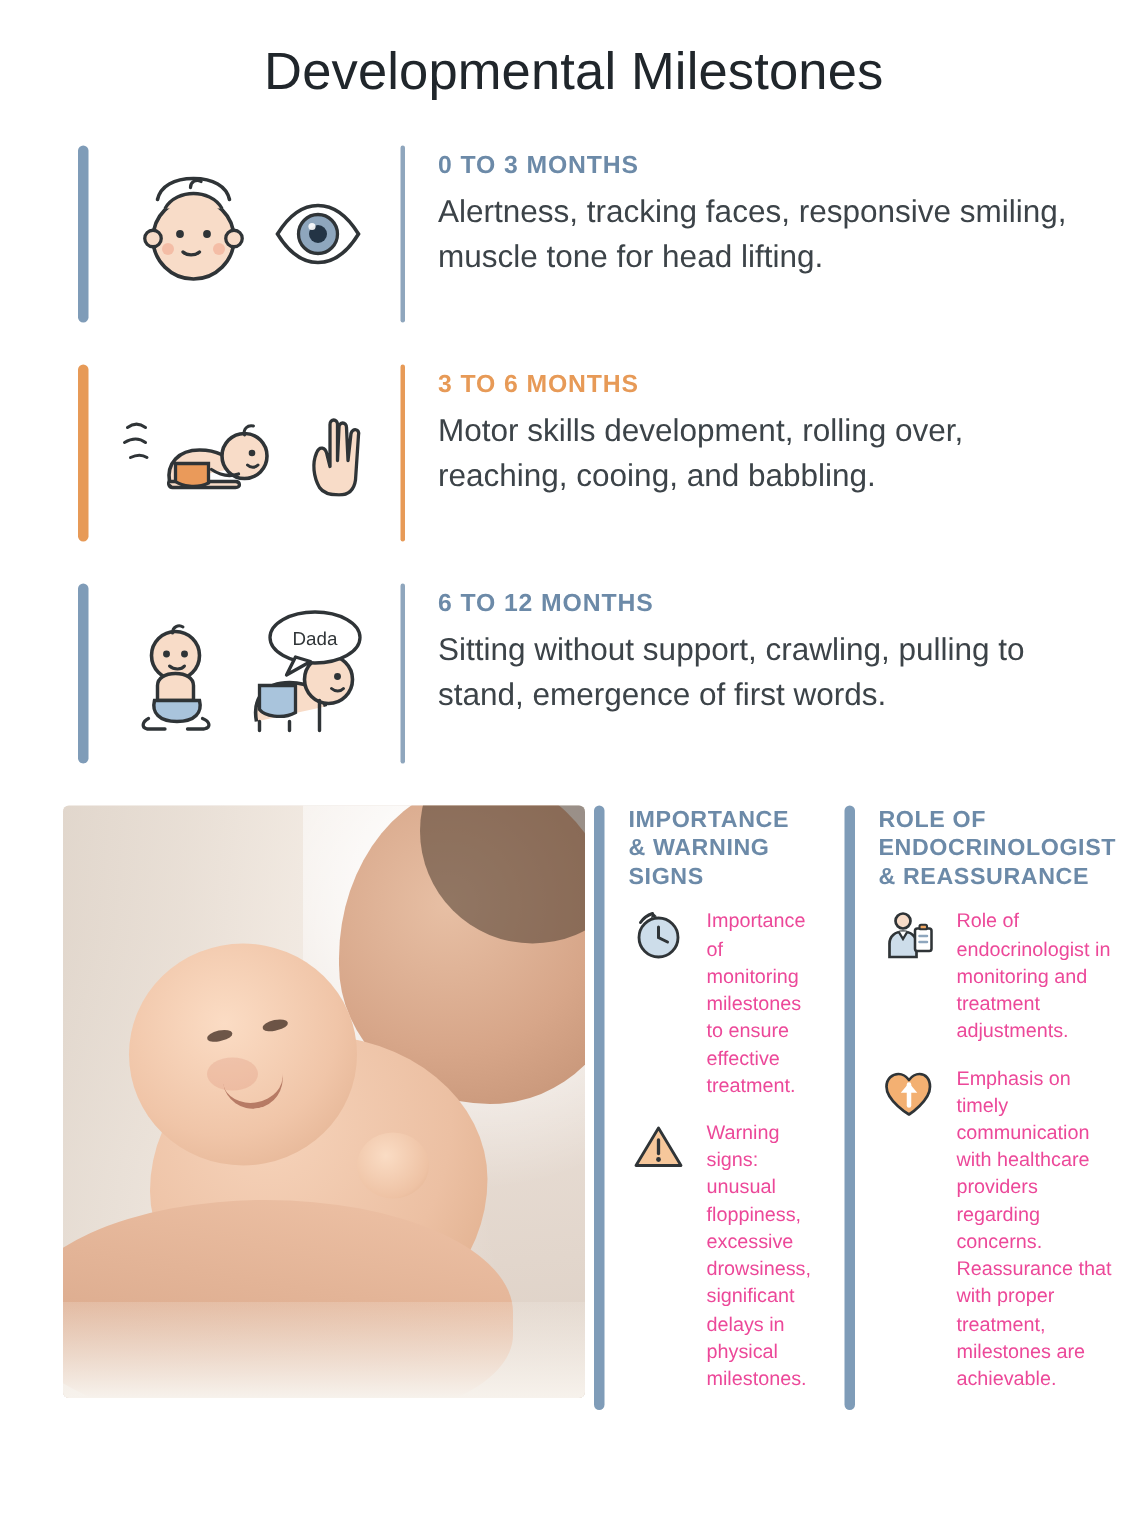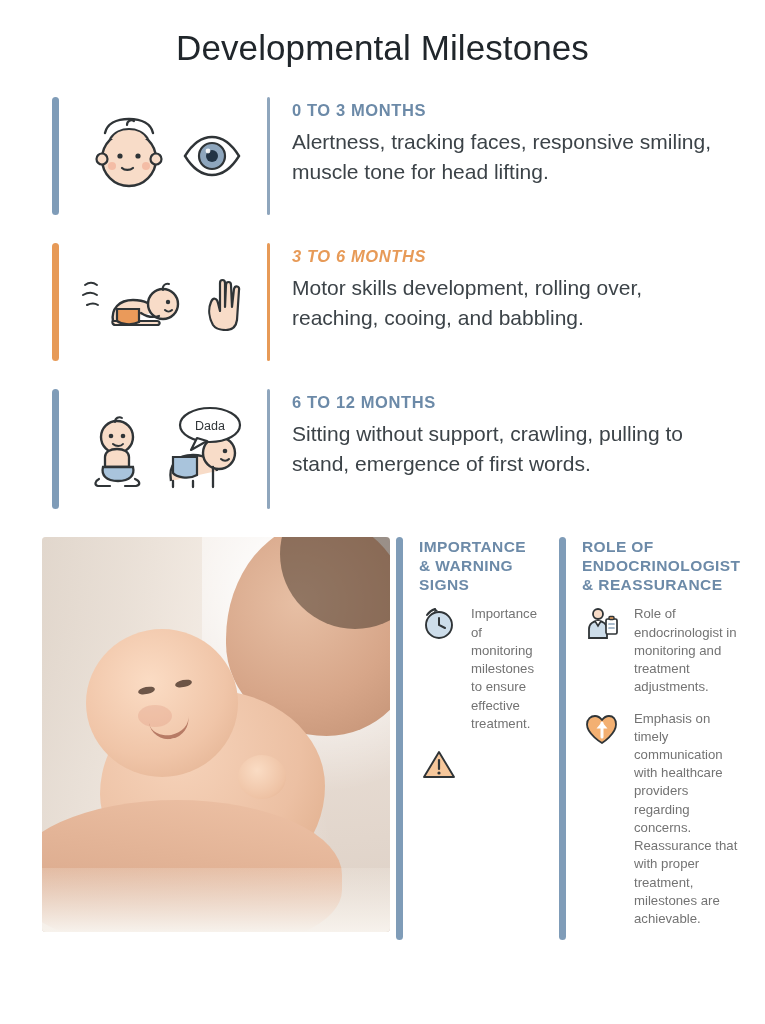--- a/index.html
+++ b/index.html
@@ -57,21 +57,21 @@
   }
   .ms-divider.orange { background: #e79a57; }
   .ms-text { flex: 1 1 auto; padding-top: 4px; }
   .ms-label {
     font-size: 16.5px;
     font-weight: 700;
     letter-spacing: 0.6px;
     color: #6c8aa8;
     margin-bottom: 7px;
   }
-  .ms-label.orange { color: #e79a57; font-style: italic; }
+  .ms-label.orange { color: #e79a57; }
   .ms-desc {
     font-size: 21px;
     line-height: 1.42;
     color: #3c4348;
     max-width: 420px;
   }
 
   
   .bottom {
     margin-top: 6px;
@@ -199,21 +199,21 @@
   .item-ico {
     flex: 0 0 40px;
     height: 40px;
     display: flex;
     align-items: center;
     justify-content: center;
   }
   .item-text {
     font-size: 13.2px;
     line-height: 1.38;
-    color: #737373;
+    color: #ec4899;
     padding-top: 1px;
   }
 
   svg { display: block; }
 </style>
 </head>
 <body>
 
 <div class="title">
   <span class="line">Developmental Milestones</span>
@@ -373,20 +373,21 @@
         </div>
 
         <div class="item">
           <span class="item-ico">
             <svg width="38" height="38" viewBox="0 0 38 38">
               <path d="M19 6l15 25H4z" fill="#f6c79b" stroke="#2f3437" stroke-width="1.9" stroke-linejoin="round"></path>
               <path d="M19 14v9" stroke="#2f3437" stroke-width="2.2" stroke-linecap="round"></path>
               <circle cx="19" cy="27" r="1.6" fill="#2f3437"></circle>
             </svg>
           </span>
+          <div class="item-text">Warning signs: unusual floppiness, excessive drowsiness, significant delays in physical milestones.</div>
         </div>
       </div>
     </div>
 
     <div class="panel">
       <div class="panel-bar"></div>
       <div class="panel-body">
         <div class="panel-title">ROLE OF ENDOCRINOLOGIST &amp; REASSURANCE</div>
 
         <div class="item">

